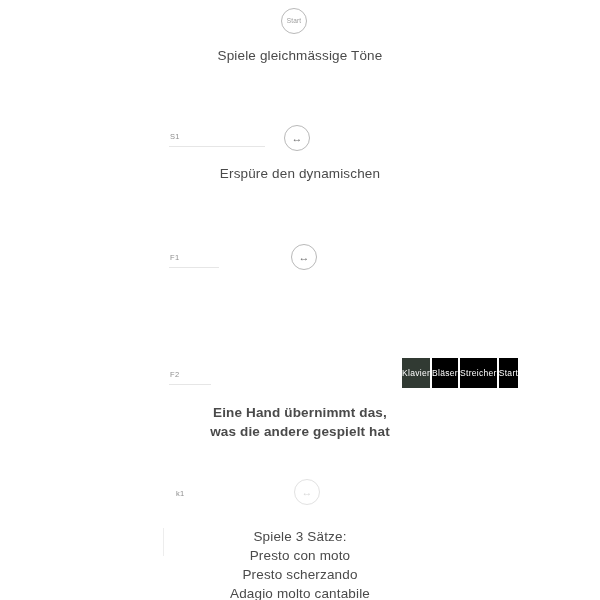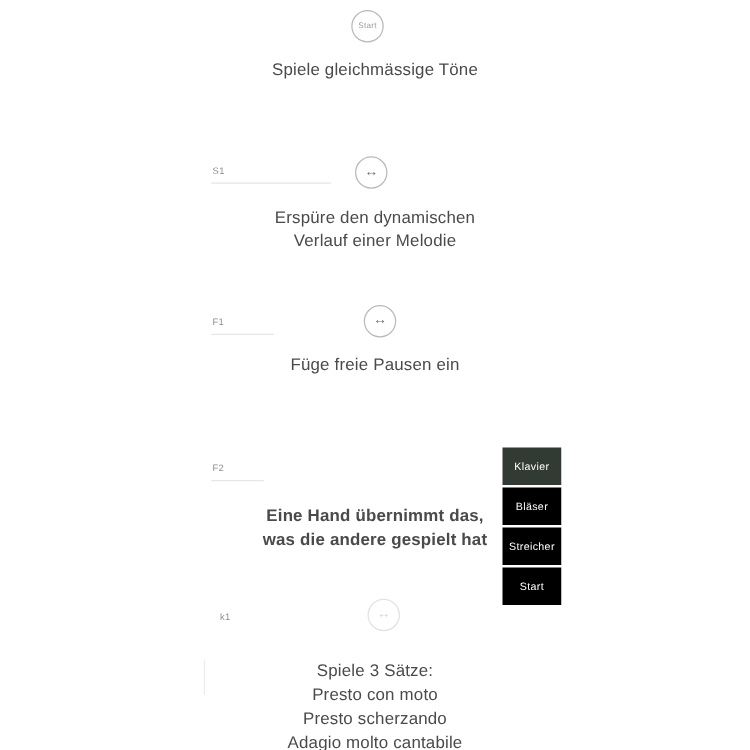--- a/index.html
+++ b/index.html
@@ -105,21 +105,21 @@
     background: #ededed;
   }
 
   
   #instrument-tabs {
     position: absolute;
     left: 402px;
     top: 358px;
     width: 47px;
     display: flex;
-    flex-direction: column;
+    flex-direction: row;
     gap: 2px;
   }
   .instrument-tab {
     height: 30px;
     display: flex;
     align-items: center;
     justify-content: center;
     font-size: 8.5px;
     letter-spacing: 0.3px;
     color: #ffffff;
@@ -149,35 +149,31 @@
     <span class="sec-label">S1</span>
     <span class="sec-rule"></span>
   </div>
 
   <div class="step-marker" style="left:284px; top:125px;">
     <span class="marker-glyph">↔</span>
   </div>
 
   <div class="instruction" style="top:164px;">
     <span class="line">Erspüre den dynamischen</span>
-    <span class="line">Verlauf einer Melodie</span>
   </div>
 
   <div class="section-marker" style="left:169px; top:221px; width:50px;">
     <span class="sec-label">F1</span>
     <span class="sec-rule"></span>
   </div>
 
   <div class="step-marker" style="left:291px; top:244px;">
     <span class="marker-glyph">↔</span>
   </div>
 
-  <div class="instruction" style="top:282px;">
-    <span class="line">Füge freie Pausen ein</span>
-  </div>
 
   <div class="section-marker" style="left:169px; top:338px; width:42px;">
     <span class="sec-label">F2</span>
     <span class="sec-rule"></span>
   </div>
 
   <div class="instruction" style="top:403px;font-weight:bold;">
     <span class="line">Eine Hand übernimmt das,</span>
     <span class="line">was die andere gespielt hat</span>
   </div>

